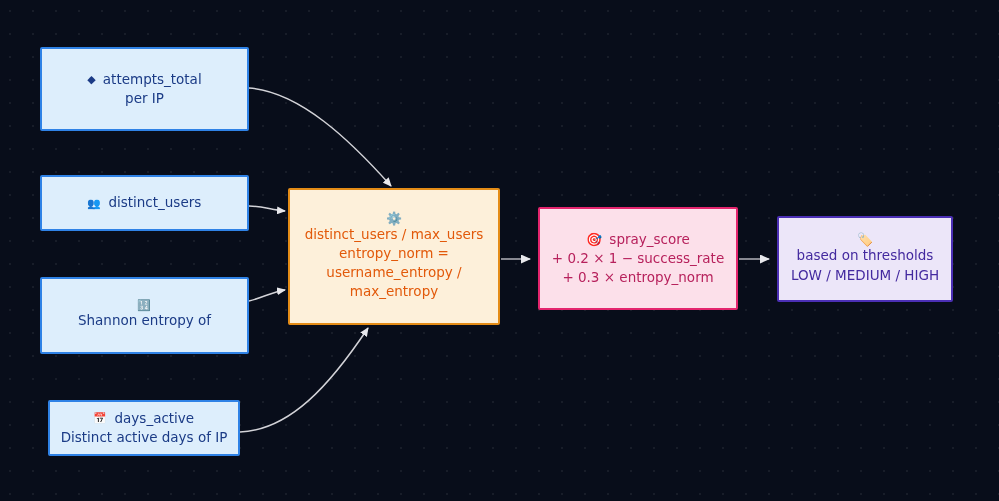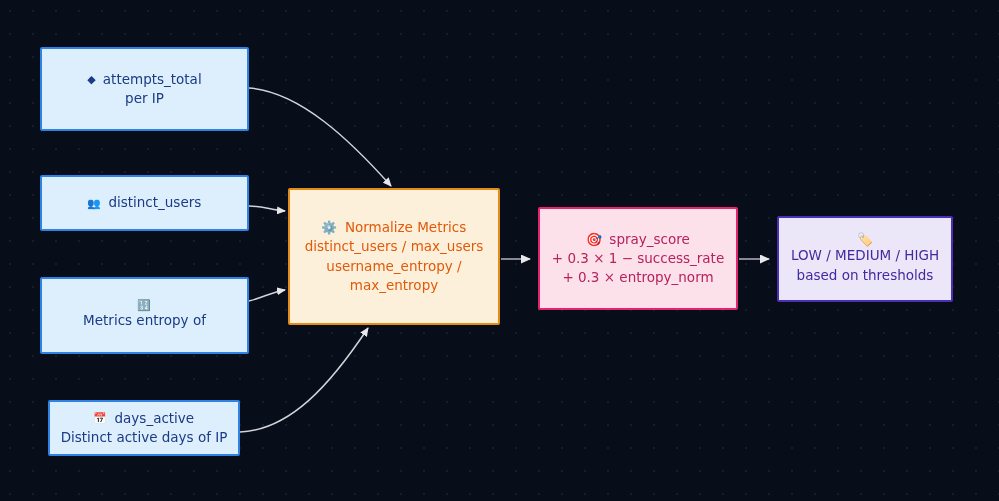--- a/index.html
+++ b/index.html
@@ -149,51 +149,51 @@
     <div class="title">
       <span class="ico">👥</span>
       <span>distinct_users</span>
     </div>
   </div>
 
   <div class="node n-input" id="node-username_entropy">
     <div class="title">
       <span class="ico">🔢</span>
     </div>
-    <div class="line">Metrics entropy of</div>
+    <div class="line">Shannon entropy of</div>
   </div>
 
   <div class="node n-input" id="node-days_active">
     <div class="title">
       <span class="ico">📅</span>
       <span>days_active</span>
     </div>
     <div class="line">Distinct active days of IP</div>
   </div>
 
   <div class="node n-process" id="node-normalize">
     <div class="title">
       <span class="ico">⚙️</span>
-      <span>Normalize Metrics</span>
     </div>
     <div class="line">distinct_users / max_users</div>
+    <div class="line">entropy_norm =</div>
     <div class="line">username_entropy /</div>
     <div class="line">max_entropy</div>
   </div>
 
   <div class="node n-score" id="node-spray_score">
     <div class="title">
       <span class="ico">🎯</span>
       <span>spray_score</span>
     </div>
-    <div class="line">+ 0.3 × 1 − success_rate</div>
+    <div class="line">+ 0.2 × 1 − success_rate</div>
     <div class="line">+ 0.3 × entropy_norm</div>
   </div>
 
   <div class="node n-label" id="node-spray_label">
     <div class="title">
       <span class="ico">🏷️</span>
     </div>
+    <div class="line">based on thresholds</div>
     <div class="line">LOW / MEDIUM / HIGH</div>
-    <div class="line">based on thresholds</div>
   </div>
 
 </div>
 
 </body></html>

